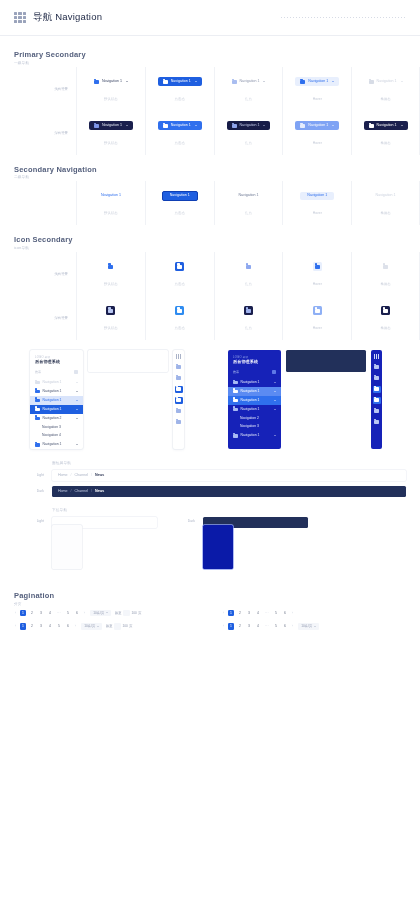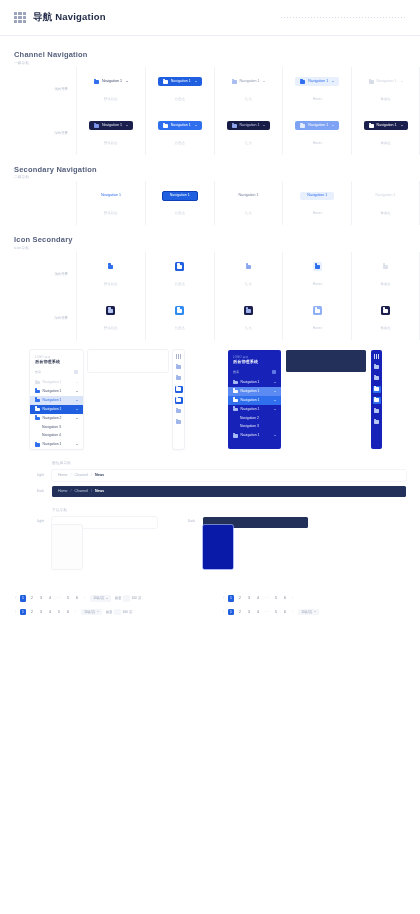--- a/index.html
+++ b/index.html
@@ -18,21 +18,21 @@
     height: 36px;
     display: flex;
     align-items: center;
     padding: 0 14px;
     border-bottom: 1px solid #eceef3;
   }
   .grid-ico { width: 12px; height: 12px; display: grid;
     grid-template-columns: repeat(3,1fr); grid-template-rows: repeat(3,1fr);
     gap: 1px; margin-right: 7px; }
   .grid-ico i { background: #9aa3bb; border-radius: .5px; display:block; }
-  .hdr-title { font-size: 9.5px; font-weight: 700; letter-spacing: .2px; color:#1d2744; }
+  .hdr-title { font-size: 9.5px; font-weight: 400; letter-spacing: .2px; color:#1d2744; }
   .hdr-dots { flex: 0 0 auto; margin-left: auto; width: 125px; height: 1px;
     background-image: repeating-linear-gradient(to right,#d7dbe5 0 1.3px,transparent 1.3px 3px); }
 
   
   .sect { padding: 0 14px; }
   .sect-h { margin-bottom: 2px; }
   .sect-title { font-size: 7.5px; font-weight: 600; color: #55607d; letter-spacing:.2px; }
   .sect-sub { font-size: 3.6px; color: #b9c0d0; letter-spacing:.2px; margin-top: 1.5px; }
 
   
@@ -224,21 +224,21 @@
     </span>
     <span class="hdr-title">导航 Navigation</span>
     <span class="hdr-dots"></span>
   </div>
 
   <div class="gap-a"></div>
 
   <div id="sections-host">
       <div class="sect">
         <div class="sect-h">
-          <div class="sect-title">Channel Navigation</div>
+          <div class="sect-title">Primary Secondary</div>
           <div class="sect-sub">一级导航</div>
         </div>
       </div>
       <div class="states">
         <div class="row-lbl">浅色背景</div>
         <div class="st-col">
           <div class="st-body">
             <div class="nv nv-default">
               <span class="fi"></span>
               <span>Navigation 1</span>
@@ -670,20 +670,26 @@
         <div class="dd-lbl">Dark</div>
         <div class="dd dd-dark">
           <div class="bar"></div>
           <div class="pan"></div>
         </div>
       </div>
   </div>
 
   <div class="gap-c"></div>
 
+  <div class="sect">
+    <div class="sect-h">
+      <div class="sect-title">Pagination</div>
+      <div class="sect-sub">分页</div>
+    </div>
+  </div>
   <div class="pg-grid" id="pg-host">
       <div class="pg-col">
         <div class="pg-line">
           <span class="ar">‹</span>
           <span class="pg-n on">1</span>
           <span class="pg-n">2</span>
           <span class="pg-n">3</span>
           <span class="pg-n">4</span>
           <span class="pg-n el">···</span>
           <span class="pg-n">5</span>

